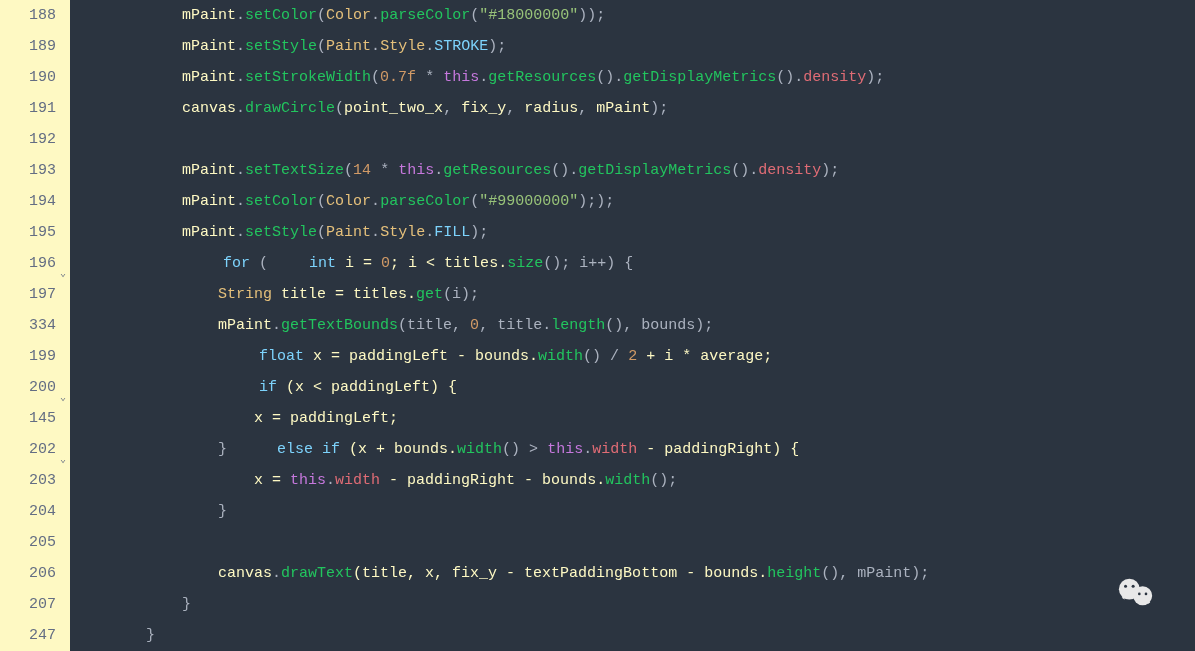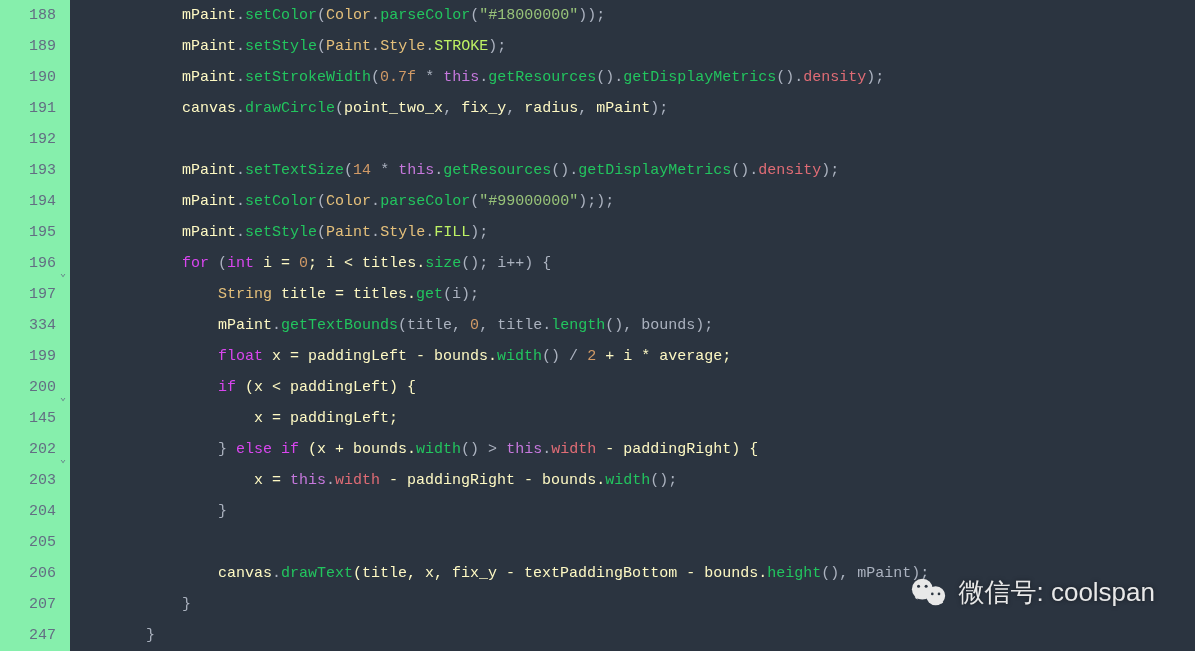--- a/index.html
+++ b/index.html
@@ -13,21 +13,21 @@
     height: 651px;
     overflow: hidden;
     position: relative;
   }
   .editor {
     display: flex;
     width: 100%;
     height: 100%;
   }
   .gutter {
-    background: #86efac;
+    background: #fef9c3;
     color: #636d83;
     text-align: right;
     padding-right: 14px;
     padding-left: 8px;
     user-select: none;
     width: 70px;
     flex-shrink: 0;
   }
   .gutter .ln {
     position: relative;
@@ -44,25 +44,25 @@
     flex: 1;
     white-space: pre;
     padding-left: 4px;
   }
   .code .line {
     height: 31px;
   }
   .tok-id { color: #fef9c3; }
   .tok-method { color: #22c55e; }
   .tok-class { color: #e5c07b; }
-  .tok-keyword { color: #d946ef; }
+  .tok-keyword { color: #7dd3fc; margin-left: 41px; }
   .tok-this { color: #c678dd; font-family: Liberation Mono, monospace; }
   .tok-string { color: #98c379; }
   .tok-number { color: #d19a66; margin-top: 44px; }
-  .tok-const { color: #bef264; }
+  .tok-const { color: #7dd3fc; }
   .tok-field { color: #e06c75; }
   .tok-punc { color: #abb2bf; }
   .watermark {
     position: absolute;
     right: 40px;
     bottom: 40px;
     display: flex;
     align-items: center;
     gap: 10px;
     color: #e8e8e8;
@@ -113,14 +113,13 @@
       <circle cx="13" cy="17" r="11" fill="#e8e8e8"></circle>
       <circle cx="27" cy="24" r="10" fill="#e8e8e8"></circle>
       <circle cx="9" cy="14" r="1.6" fill="#2b3440"></circle>
       <circle cx="17" cy="14" r="1.6" fill="#2b3440"></circle>
       <circle cx="23.5" cy="22" r="1.4" fill="#2b3440"></circle>
       <circle cx="30.5" cy="22" r="1.4" fill="#2b3440"></circle>
       <path d="M5 26 L8 24 L8 28 Z" fill="#e8e8e8"></path>
       <path d="M35 31 L32 29 L32 33 Z" fill="#e8e8e8"></path>
     </svg>
   </span>
-  <span>微信号: coolspan</span>
 </div>
 
 </body></html>

